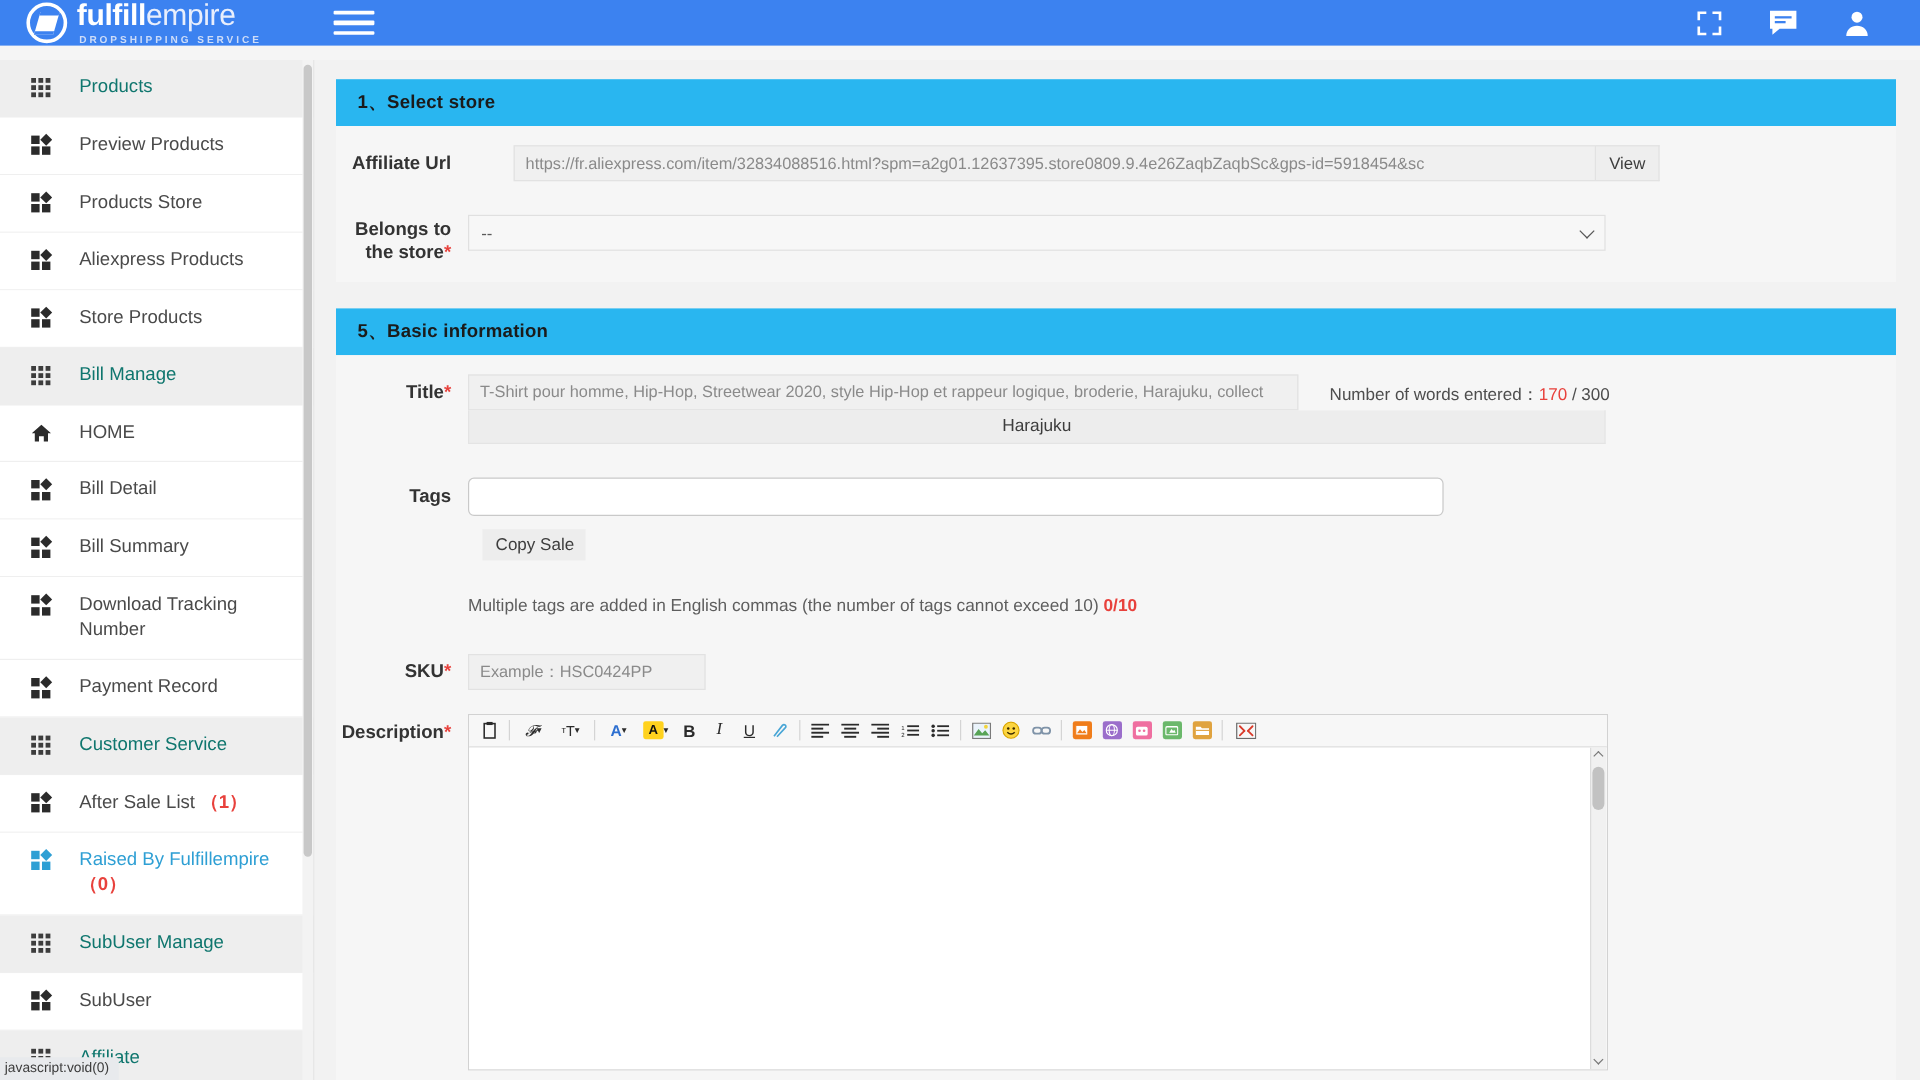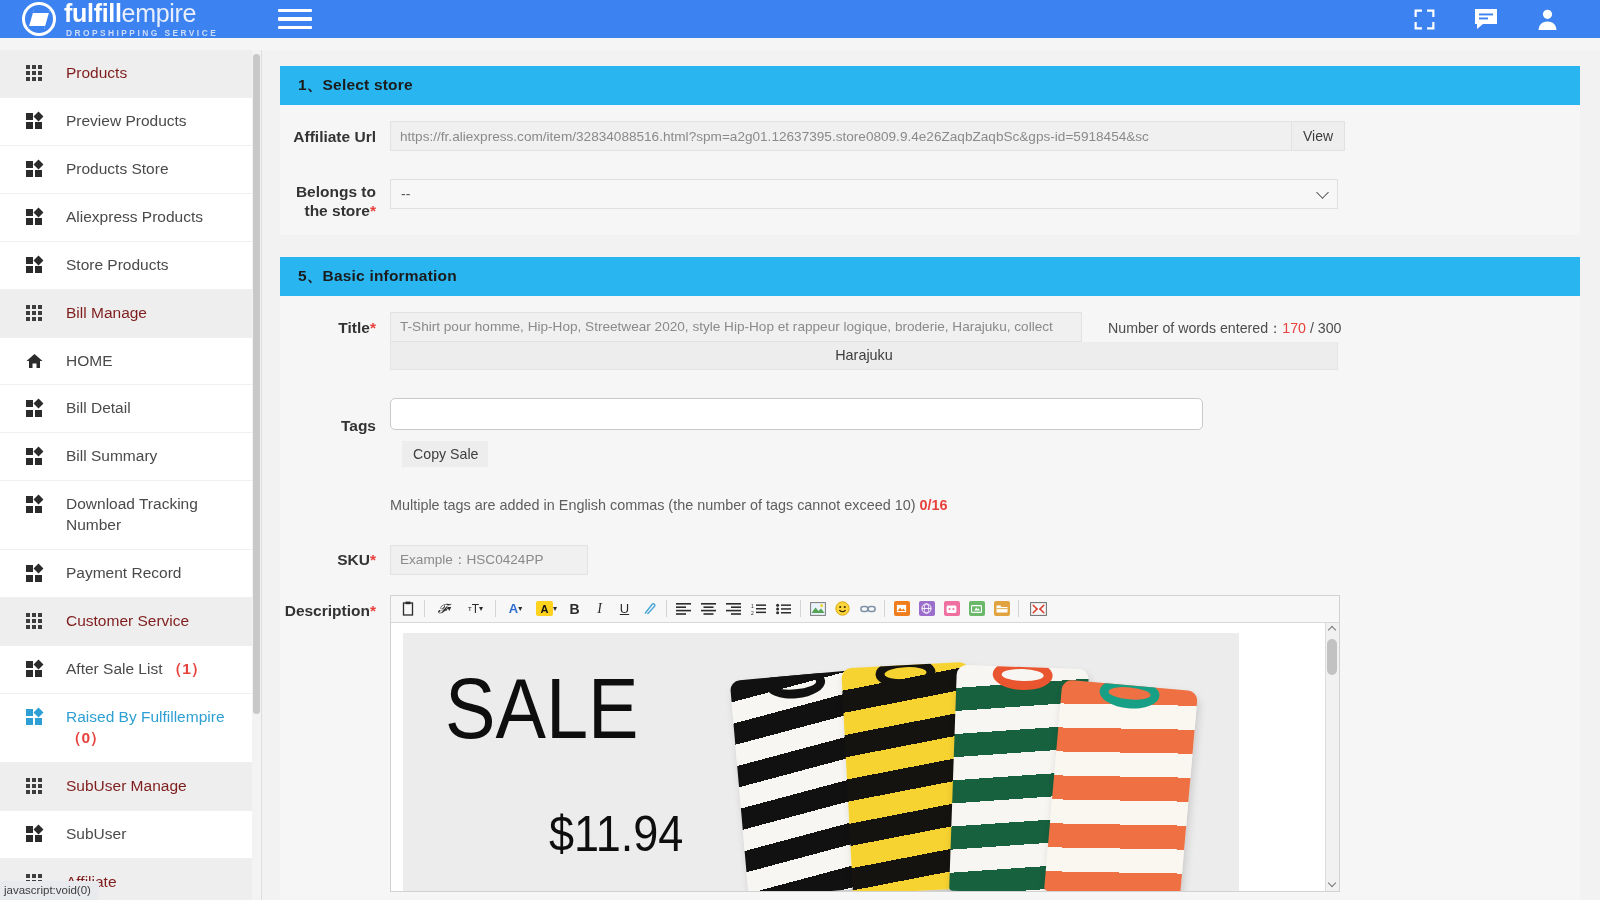--- a/index.html
+++ b/index.html
@@ -69,21 +69,21 @@
   }
   .side-scroll { width: 262px; }
   .nav-item {
     display: flex; align-items: flex-start;
     padding: 13px 12px 13px 24px;
     font-size: 15.5px; color: #4a4a4a;
     border-bottom: 1px solid #efefef;
     cursor: pointer; line-height: 1.35;
     position: relative;
   }
-  .nav-item.group { background: #eeeeee; color: #7f1d1d; }
+  .nav-item.group { background: #eeeeee; color: #0f766e; }
   .nav-item.plain { background: #ffffff; }
   .nav-ico {
     width: 20px; flex-shrink: 0; margin-right: 22px;
     display: flex; align-items: flex-start; justify-content: center;
     padding-top: 2px;
   }
   .nav-label { flex: 1; }
   .badge-red { color: #e8413c; font-weight: 600; }
   .nav-item.active .nav-label { color: #2e9fd4; }
   .grid9 { display: grid; grid-template-columns: repeat(3, 4px); grid-template-rows: repeat(3, 4px); gap: 2px; }
@@ -490,21 +490,21 @@
 <div class="content">
   <div class="inner">
 
     <div class="sec-head">1、Select store</div>
     <div class="panel" style="padding:16px 0 14px 0;">
 
       <div class="frow">
         <div class="flabel" style="padding-top:6px;">
           <span>Affiliate Url</span>
         </div>
-        <div style="display:flex;">
+        <div style="display:flex;margin-left:38px;">
           <div class="txtbox" style="width:902px;">https://fr.aliexpress.com/item/32834088516.html?spm=a2g01.12637395.store0809.9.4e26ZaqbZaqbSc&amp;gps-id=5918454&amp;sc</div>
           <div class="btn-flat">View</div>
         </div>
       </div>
 
       <div class="frow" style="margin-top:28px;">
         <div class="flabel" style="padding-top:3px;">
           <span>Belongs to the store</span><span class="req">*</span>
         </div>
         <div class="selectbox">
@@ -526,31 +526,31 @@
             <div class="txtbox" style="width:692px;">T-Shirt pour homme, Hip-Hop, Streetwear 2020, style Hip-Hop et rappeur logique, broderie, Harajuku, collect</div>
             <div class="uppercase-row" style="width:948px;">Harajuku</div>
           </div>
           <div class="counter" style="padding:7px 0 0 18px;margin-left:-248px;">
             <span>Number of words entered：</span><span class="hot">170</span> <span>/ 300</span>
           </div>
         </div>
       </div>
 
       <div class="frow" style="margin-top:28px;">
-        <div class="flabel" style="padding-top:6px;margin-top:12px;">
+        <div class="flabel" style="padding-top:6px;">
           <span>Tags</span>
         </div>
         <div>
           <input class="tags-input" type="text" value="" style="">
           <div style="margin-top:11px;padding-left:12px;">
             <span class="copytags">Copy Sale</span>
           </div>
           <div class="hint" style="margin-top:30px;">
             <span>Multiple tags are added in English commas (the number of tags cannot exceed 10)</span>
-            <span class="hot">0/16</span>
+            <span class="hot">0/10</span>
           </div>
         </div>
       </div>
 
       <div class="frow" style="margin-top:32px;">
         <div class="flabel" style="padding-top:5px;">
           <span>SKU</span><span class="req">*</span>
         </div>
         <div class="txtbox" style="width:198px;">Example：HSC0424PP</div>
       </div>
@@ -732,47 +732,20 @@
                   <path d="M3.2 3.2 L7 7"></path>
                     <path d="M13.8 3.2 L10 7"></path>
                   <path d="M3.2 10.8 L7 7"></path>
                     <path d="M13.8 10.8 L10 7"></path>
                 </g>
               </svg>
             </div>
           </div>
 
           <div class="earea">
-            <div class="ecanvas">
-              <div class="sale-txt">SALE</div>
-              <div class="price-txt">$11.94</div>
-
-              <div class="shirts">
-
-                <div class="shirt" style="left:4px;top:30px;width:130px;height:218px;transform:rotate(-5deg);
-                     background:repeating-linear-gradient(170deg,#111 0 21px,#f7f6f2 21px 42px);">
-                  <div class="collar" style="border-color:#111;"></div>
-                </div>
-
-                <div class="shirt" style="left:112px;top:20px;width:128px;height:226px;transform:rotate(-3deg);
-                     background:repeating-linear-gradient(172deg,#f6d331 0 22px,#15130f 22px 44px);">
-                  <div class="collar" style="border-color:#15130f;"></div>
-                </div>
-
-                <div class="shirt" style="left:218px;top:22px;width:132px;height:226px;transform:rotate(2deg);
-                     background:repeating-linear-gradient(174deg,#f7f6f2 0 23px,#17613f 23px 46px);">
-                  <div class="collar" style="border-color:#e8552e;"></div>
-                </div>
-
-                <div class="shirt" style="left:318px;top:40px;width:136px;height:212px;transform:rotate(5deg);
-                     background:repeating-linear-gradient(176deg,#ef7043 0 24px,#faf7f1 24px 48px);">
-                  <div class="collar" style="border-color:#17a085;"></div>
-                </div>
-              </div>
-            </div>
 
             <div class="etrack">
               <div class="earrow" style="top:0;">
                 <span class="arrow-gl" style="transform:rotate(-135deg);margin-top:3px;"></span>
               </div>
               <div class="ethumb" style="top:16px;"></div>
               <div class="earrow" style="bottom:0;">
                 <span class="arrow-gl" style="transform:rotate(45deg);margin-bottom:3px;"></span>
               </div>
             </div>

